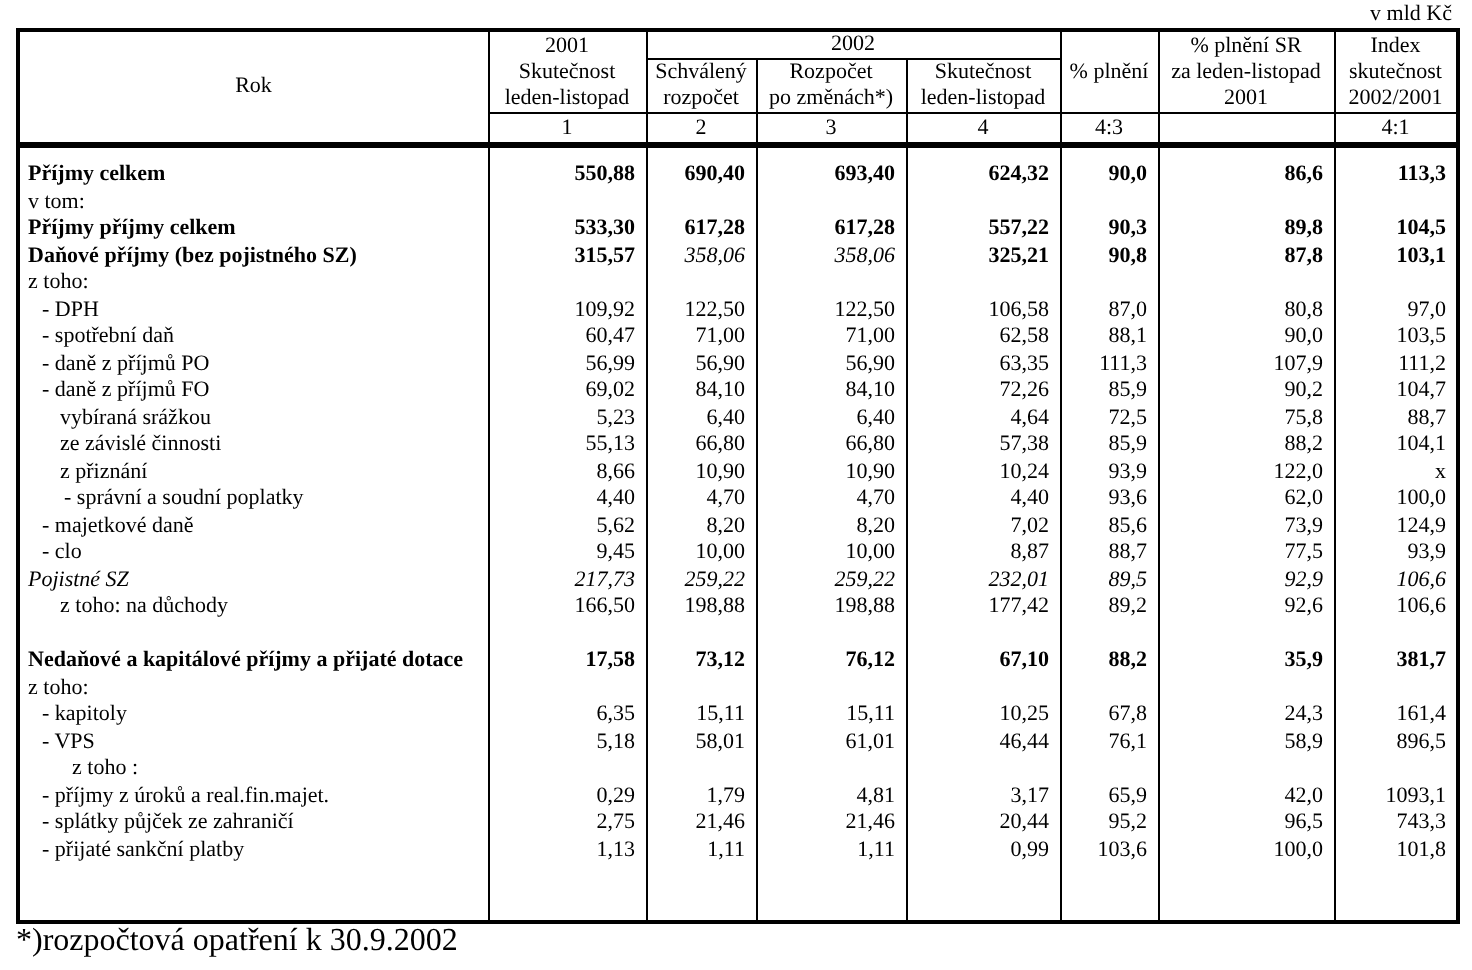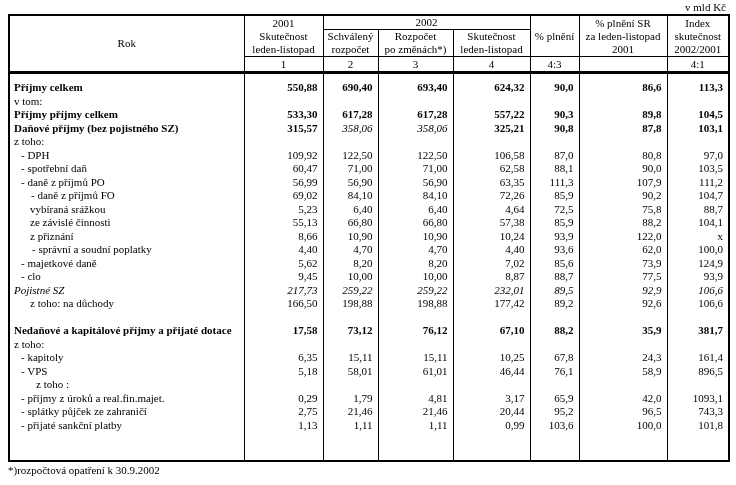--- a/index.html
+++ b/index.html
@@ -30,21 +30,21 @@
     white-space:nowrap;overflow:hidden;
   }
   tr.spacer td{border-top:3px solid #000;height:7px;line-height:7px;}
   tr.filler td{height:28px;}
   td.lbl{text-align:left;}
   td.num{text-align:right;}
   .bold{font-weight:bold;}
   .italic{font-style:italic;}
   .center{text-align:center;}
   .footnote{
-    position:absolute;top:464px;left:8px;font-size:11px;line-height:13px;
+    position:absolute;top:464px;left:8px;font-size:16px;line-height:13px;
   }
 </style>
 </head>
 <body>
 
 <div class="unit-label">v mld Kč</div>
 
 <table>
   <colgroup>
     <col style="width:235px">
@@ -174,21 +174,21 @@
         <td class="lbl" style="padding-left: 11px;">- daně z příjmů PO</td>
         <td class="num">56,99</td>
         <td class="num">56,90</td>
         <td class="num">56,90</td>
         <td class="num">63,35</td>
         <td class="num">111,3</td>
         <td class="num">107,9</td>
         <td class="num">111,2</td>
       </tr>
       <tr>
-        <td class="lbl" style="padding-left: 21px;">- daně z příjmů FO</td>
+        <td class="lbl" style="padding-left: 11px;">- daně z příjmů FO</td>
         <td class="num">69,02</td>
         <td class="num">84,10</td>
         <td class="num">84,10</td>
         <td class="num">72,26</td>
         <td class="num">85,9</td>
         <td class="num">90,2</td>
         <td class="num">104,7</td>
       </tr>
       <tr>
         <td class="lbl" style="padding-left: 20px;">vybíraná srážkou</td>

